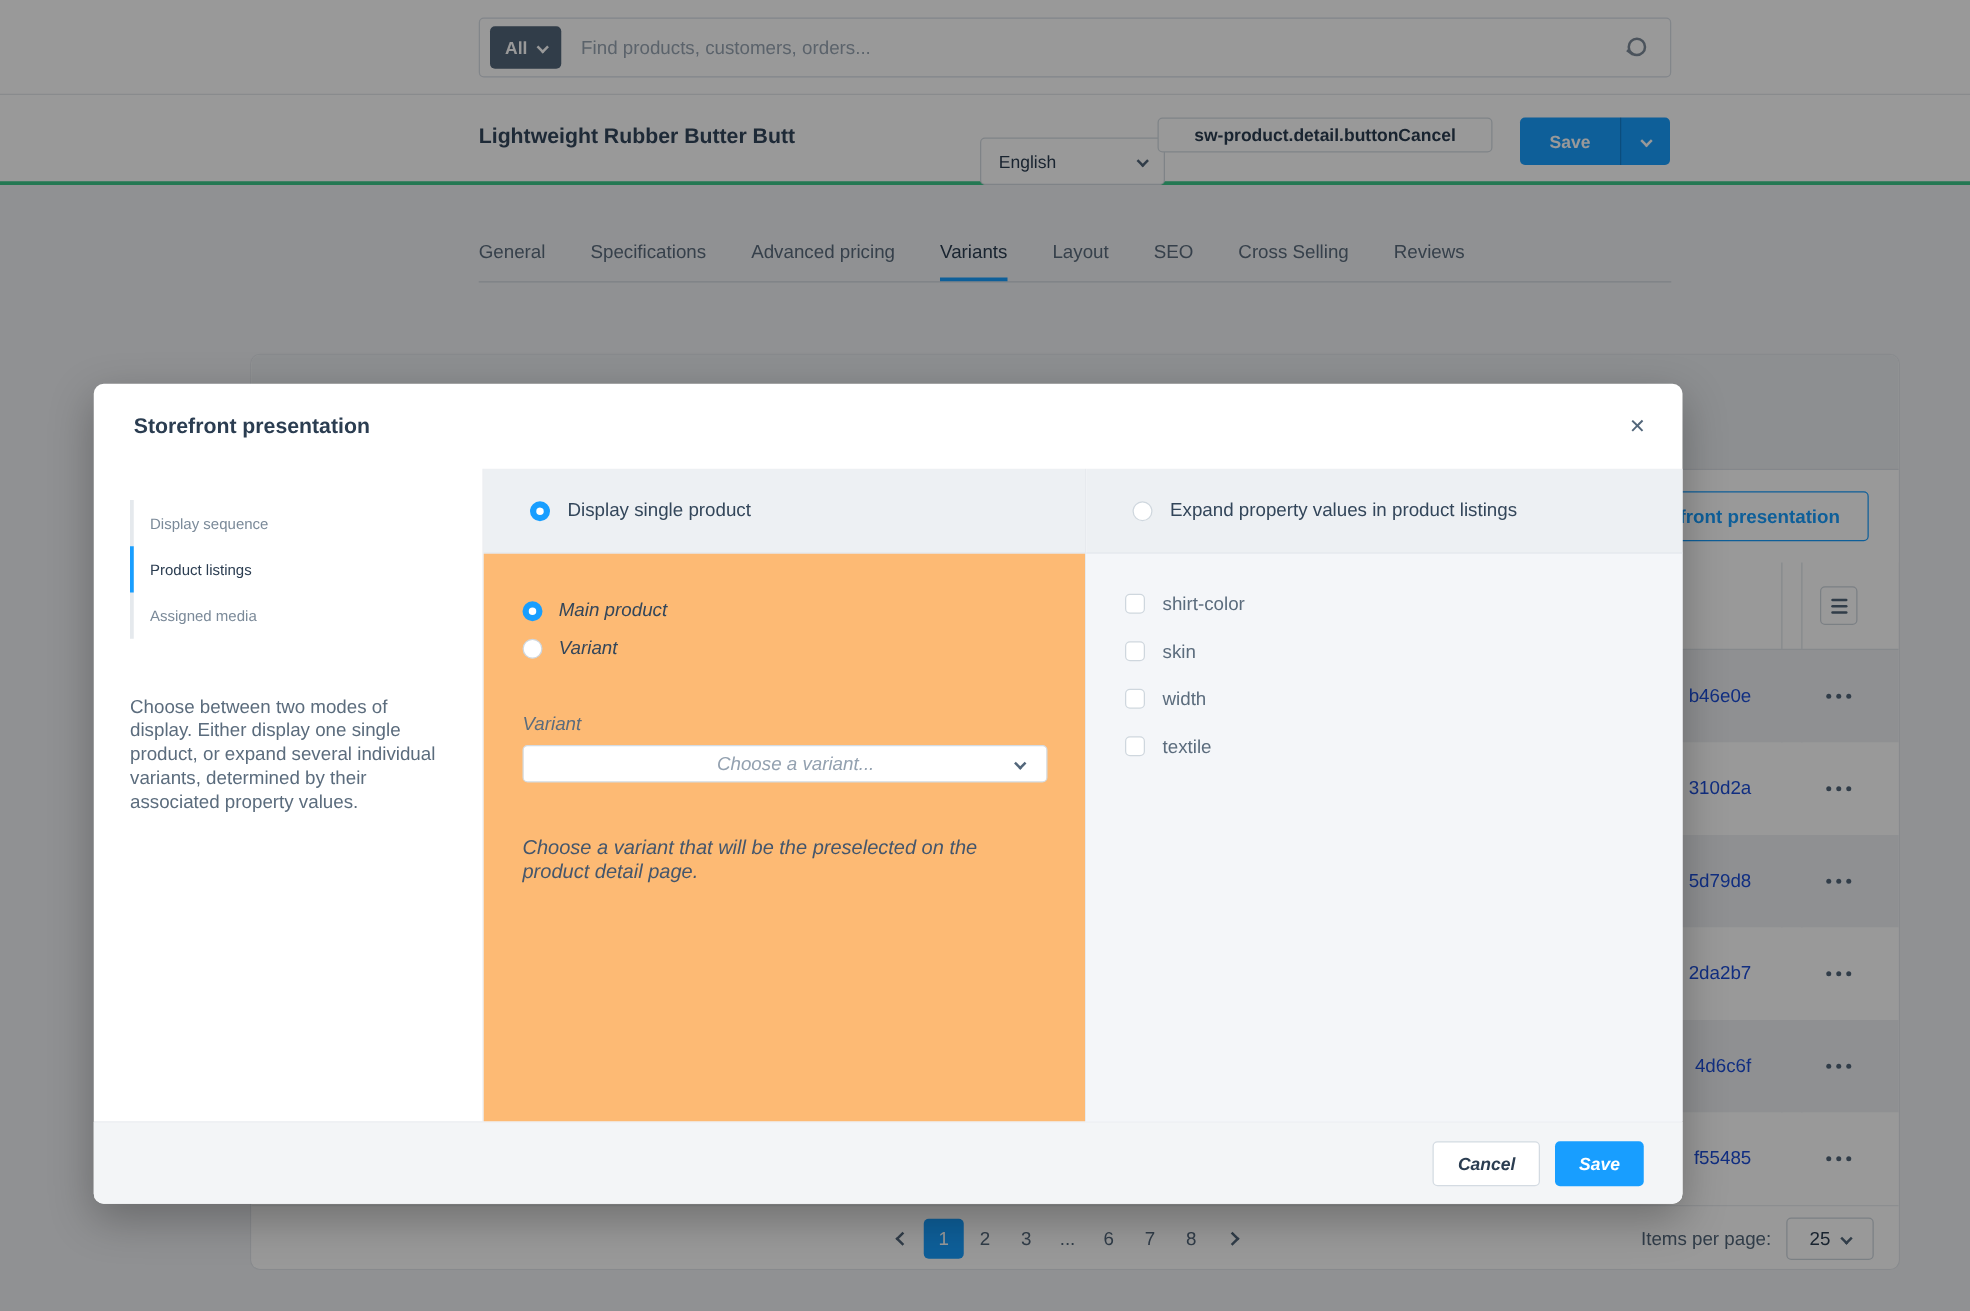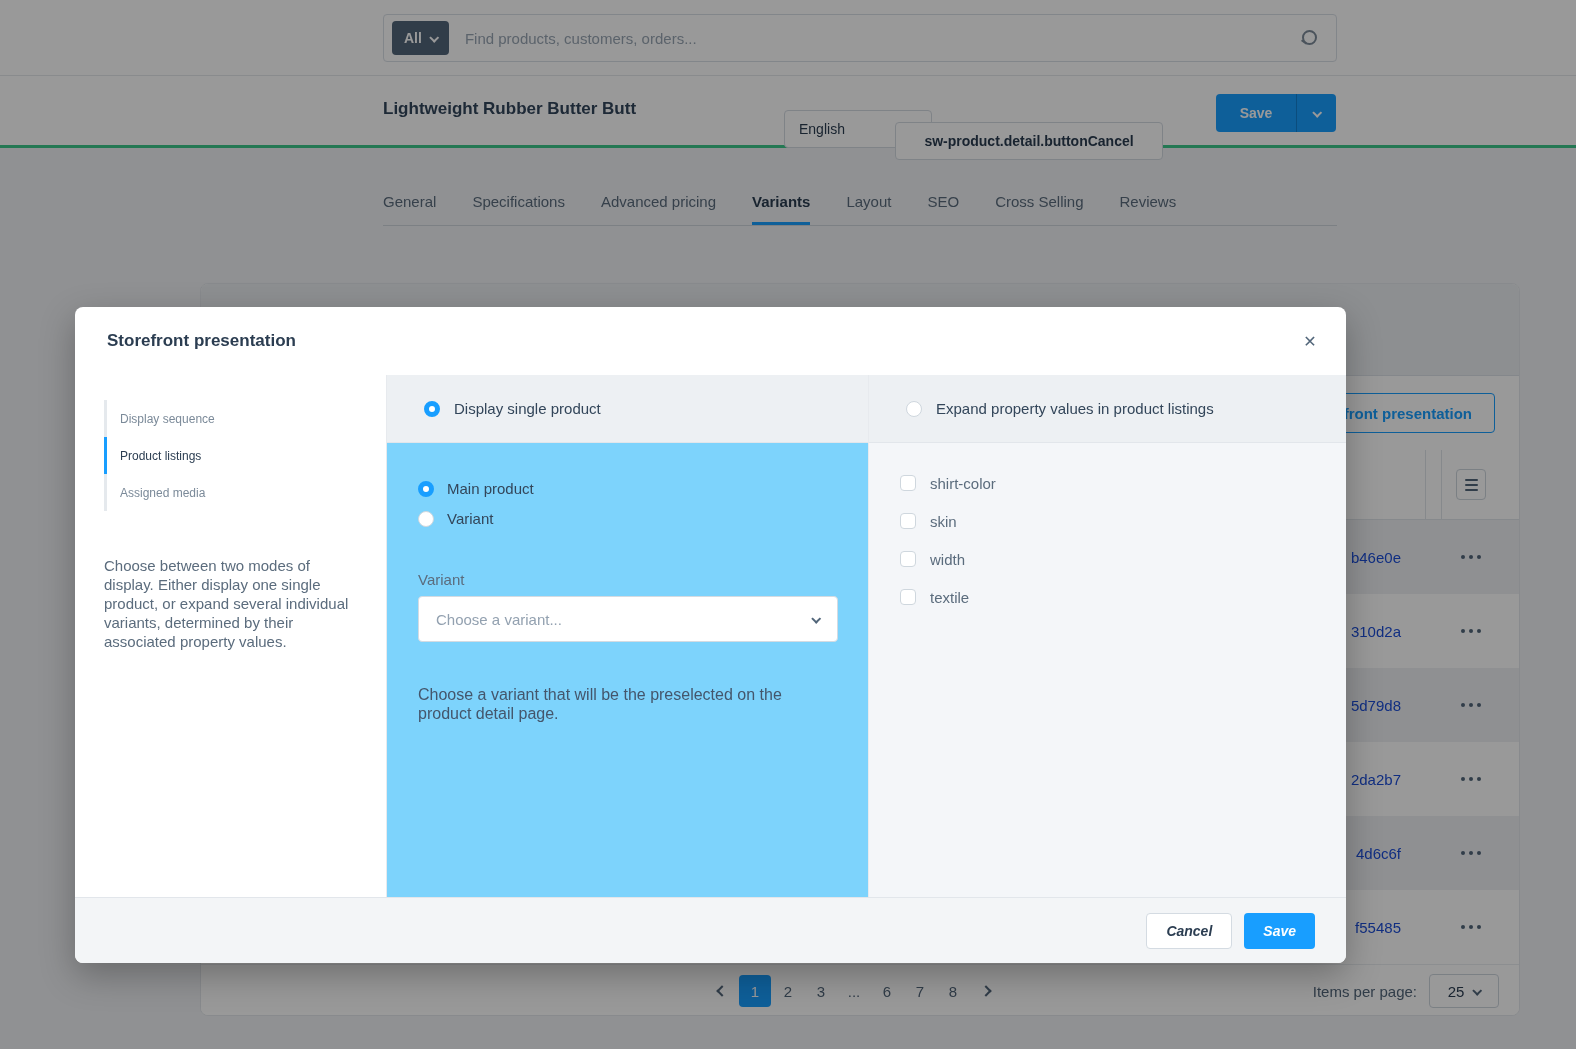--- a/index.html
+++ b/index.html
@@ -18,30 +18,30 @@
   .search-input::placeholder { color:#98a5b3; }
   .mag { position:relative; width:18px; height:18px; margin-right:18px; flex:none; }
   .mag::before { content:""; position:absolute; left:2px; top:1px; width:11px; height:11px; border:2px solid #7d8b99; border-radius:50%; }
   .mag::after { content:""; position:absolute; left:1px; top:12px; width:6px; height:2px; background:#7d8b99; transform:rotate(35deg); }
 
   
   .smartbar { position:absolute; left:0; top:76px; width:1576px; height:72px; background:#fff; border-bottom:3px solid #3cc98a; }
   .page-title { position:absolute; left:383px; top:23px; font-size:17px; font-weight:700; color:#33465c; }
   .lang-select { position:absolute; left:784px; top:34px; width:148px; height:38px; background:#fff; border:1px solid #d4dbe2; border-radius:4px; display:flex; align-items:center; justify-content:space-between; padding:0 14px; font-size:14px; color:#2b3d51; }
   .lang-select .chev { color:#52667a; }
-  .ghost-btn-dark { position:absolute; left:895px; top:18px; width:268px; height:38px; background:#fff; border:1px solid #d4dbe2; border-radius:4px; font-size:14px; font-weight:600; color:#2b3d51; display:flex; align-items:center; justify-content:center;margin-top:28px; }
+  .ghost-btn-dark { position:absolute; left:926px; top:18px; width:268px; height:28px; background:#fff; border:1px solid #d4dbe2; border-radius:4px; font-size:14px; font-weight:600; color:#2b3d51; display:flex; align-items:center; justify-content:center; }
   .save-split { position:absolute; left:1216px; top:18px; width:120px; height:38px; background:#189eff; border-radius:4px; display:flex; color:#fff; }
   .save-main { flex:1; display:flex; align-items:center; justify-content:center; font-size:14px; font-weight:600; }
   .save-divider { width:1px; background:rgba(0,0,0,0.18); }
   .save-caret { width:39px; display:flex; align-items:center; justify-content:center; }
 
   
   .tabsbar { position:absolute; left:383px; top:148px; width:954px; height:78px; display:flex; align-items:flex-end; gap:36px; border-bottom:1px solid #cfd6dd; }
   .tab { padding-bottom:15px; font-size:15px; color:#5b6c7d; white-space:nowrap; }
-  .tab.active { color:#2b3d51; font-weight:700; padding-bottom:12px; border-bottom:3px solid #189eff; }
+  .tab.active { color:#2b3d51; font-weight:400; padding-bottom:12px; border-bottom:3px solid #189eff; }
 
   
   .card { position:absolute; left:200px; top:283px; width:1320px; height:733px; background:#fff; border:1px solid #e3e7ec; border-radius:8px; overflow:hidden; }
   .card-top { height:92px; background:#eceff2; border-bottom:1px solid #dde2e8; }
   .card-toolbar { height:74px; position:relative; background:#fff; }
   .storefront-btn { position:absolute; right:24px; top:17px; height:40px; padding:0 22px; background:#fff; border:1px solid #189eff; border-radius:4px; color:#189eff; font-size:15px; font-weight:600; display:flex; align-items:center; }
   .table { position:relative; }
   .thead { height:70px; border-bottom:1px solid #e0e5ea; position:relative; }
   .colsettings-btn { position:absolute; left:1255px; top:19px; width:30px; height:31px; background:#fff; border:1px solid #cdd5dd; border-radius:4px; display:flex; flex-direction:column; align-items:center; justify-content:center; gap:3px; }
   .colsettings-btn i { width:13px; height:2px; background:#52667a; border-radius:1px; }
@@ -76,27 +76,27 @@
 
   .m-sidebar { width:312px; border-right:1px solid #e7eaee; }
   .m-nav { margin:25px 0 0 29px; border-left:3px solid #e5e9ed; }
   .m-nav-item { height:37px; display:flex; align-items:center; padding-left:13px; font-size:12px; color:#7b8a99; }
   .m-nav-item.active { margin-left:-3px; border-left:3px solid #189eff; color:#2b3d51; }
   .m-desc { margin:45px 28px 0 29px; font-size:15px; line-height:19px; color:#5b6c7d; }
 
   .m-center { width:482px; border-right:1px solid #e7eaee; display:flex; flex-direction:column; }
   .m-mode-row { height:68px; background:#edf0f3; border-bottom:1px solid #e2e6eb; display:flex; align-items:center; padding-left:37px; gap:14px; flex:none; }
   .mode-label { font-size:15px; color:#33465a; }
-  .m-center-content { padding:37px 30px 0 31px; background:#7dd3fc; flex:1; }
+  .m-center-content { padding:37px 30px 0 31px; background:#fdba74; flex:1;font-style:italic; }
   .radio { width:16px; height:16px; border-radius:50%; background:#fff; border:1px solid #cfd7de; flex:none; }
   .radio.on { border:5px solid #189eff; }
   .radio-line { display:flex; align-items:center; gap:13px; margin-bottom:13px; }
   .radio-label { font-size:15px; color:#33465a; }
   .field-label { margin-top:44px; font-size:15px; color:#5b6c7d; }
-  .variant-select { margin-top:8px; height:46px; border:1px solid #d4dbe2; border-radius:4px; background:#fff; position:relative; display:flex; align-items:center; }
+  .variant-select { margin-top:8px; height:30px; border:1px solid #d4dbe2; border-radius:4px; background:#fff; position:relative; display:flex; align-items:center;justify-content:center; }
   .variant-placeholder { margin-left:17px; font-size:15px; color:#93a1b0; }
   .variant-select .chev { position:absolute; right:18px; color:#52667a; }
   .help-text { margin-top:43px; font-size:16px; line-height:19px; color:#44566c; max-width:400px; }
 
   .m-right { flex:1; display:flex; flex-direction:column; }
   .m-right-content { flex:1; background:#f4f6f9; padding:32px 0 0 31px; }
   .prop-row { display:flex; align-items:center; gap:14px; height:16px; margin-bottom:22px; }
   .checkbox { width:16px; height:16px; border:1px solid #cfd7de; border-radius:4px; background:#fff; flex:none; }
   .prop-label { font-size:15px; color:#5b6c7d; }
 

